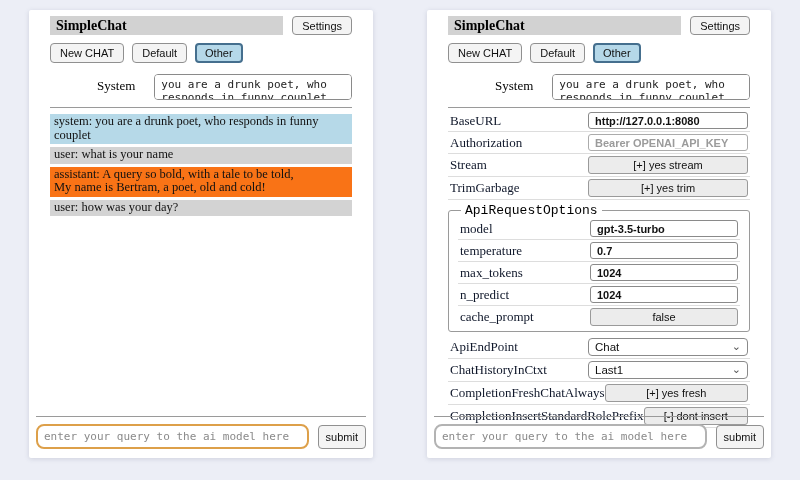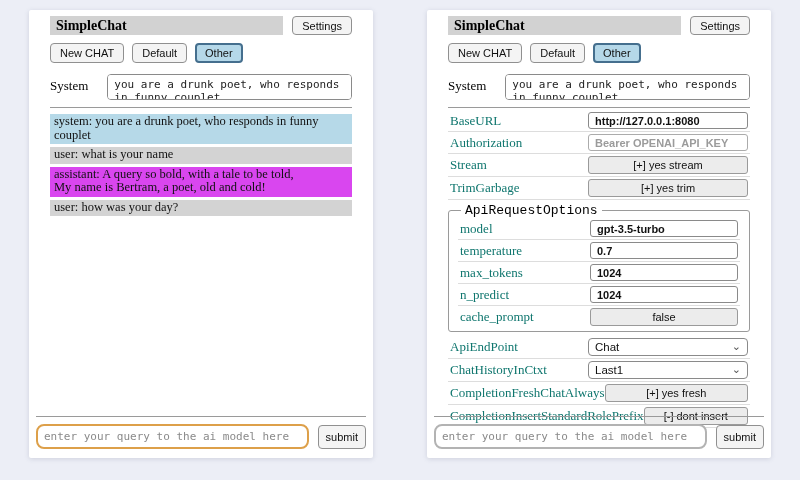--- a/index.html
+++ b/index.html
@@ -31,59 +31,59 @@
     background:#f4f4f4; border:1px solid #909090; border-radius:4px;
     padding:2px 9px; color:#111; cursor:pointer; white-space:nowrap;
   }
   .sessions-row { margin-top:8px; display:flex; gap:8px; }
   .session-btn { padding:3px 9px; }
   .session-btn.selected {
     background:#b5d8e9; border:2px solid #456f8e; padding:2px 8px;
   }
 
   
-  .system-row { margin-top:11px; display:flex; gap:19px; align-items:flex-start; }
+  .system-row { margin-top:11px; display:flex; gap:19px; align-items:flex-start;margin-left:47px; }
   .system-label { font-size:13px; padding-top:4px; }
   .system-input {
     flex:1; height:26px; resize:none; border:1px solid #8a8a8a; border-radius:4px;
     font-family:"DejaVu Sans Mono", monospace; font-size:11px;
     padding:3px 6px; color:#222; outline:none;
   }
   hr.sep { border:none; border-top:1px solid #9a9a9a; margin:7px 0 0; }
 
   
   .messages { margin-top:6px; }
   .msg {
     font-size:12.5px; line-height:13.5px; padding:1px 4px 2px;
     margin-bottom:3px; white-space:pre-line; color:#111;
   }
   .msg-system    { background:#b6d9e8; }
   .msg-user      { background:#d3d3d3; }
-  .msg-assistant { background:#d946ef; }
+  .msg-assistant { background:#f97316; }
 
   
   .bottom-bar { position:absolute; left:7px; right:7px; bottom:9px; }
   .query-row { display:flex; gap:9px; align-items:center; margin-top:7px; }
   .query-input {
     flex:1; height:25px; border-radius:8px;
     font-family:"DejaVu Sans Mono", monospace; font-size:11px;
     padding:0 6px; outline:none; color:#333;
   }
   .query-input::placeholder { color:#8a8a8a; }
   #panel-left  .query-input { border:2px solid #dda04a; }
   #panel-right .query-input { border:2px solid #b3b3b3; }
   .submit-btn { padding:5px 7px; font-size:11px; }
 
   
   .settings { margin-top:2px; }
   .setting-row {
     display:flex; justify-content:space-between; align-items:center;
     min-height:22px; border-bottom:1px solid #ddd; padding:2px 2px;
   }
-  .setting-label { font-size:13px; color:#0f766e; }
+  .setting-label { font-size:13px; color:#0f172a; }
   .setting-control { width:160px; display:flex; }
   .text-input {
     width:100%; height:17px; border:1px solid #8a8a8a; border-radius:3px;
     font-family:"Liberation Sans", sans-serif; font-size:11px;
     padding:0 6px; color:#111; outline:none;font-weight:bold;
   }
   .auth-input { border-color:#ababab; }
   .auth-input::placeholder { color:#9b9b9b; }
   .toggle-btn {
     width:100%; background:#ececec; border:1px solid #9a9a9a; border-radius:3px;

